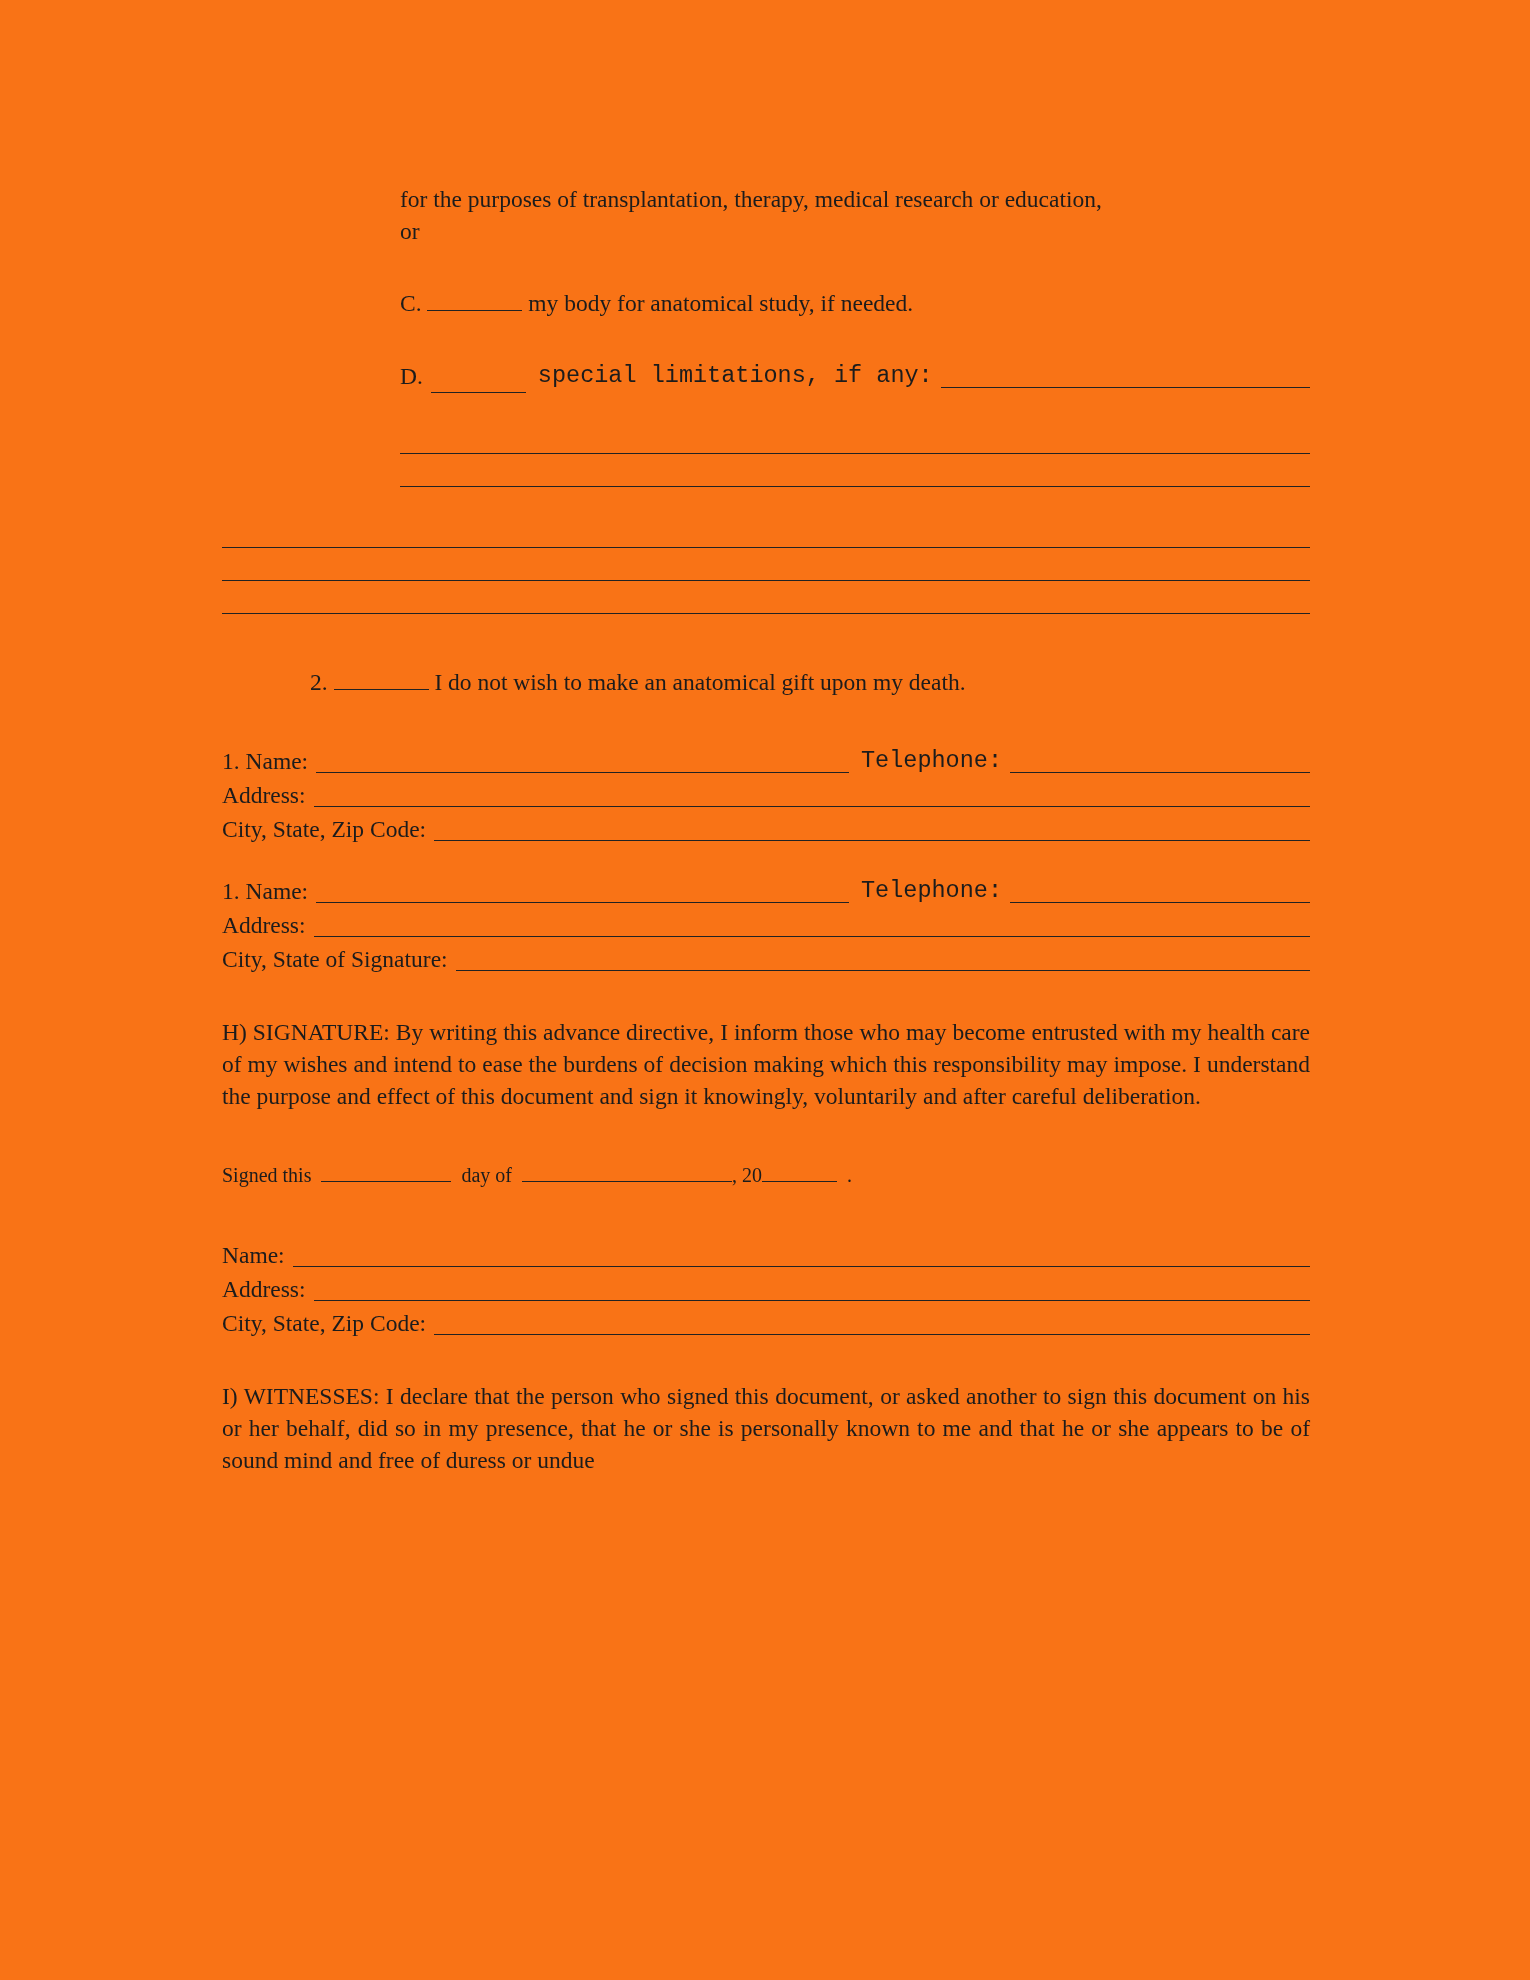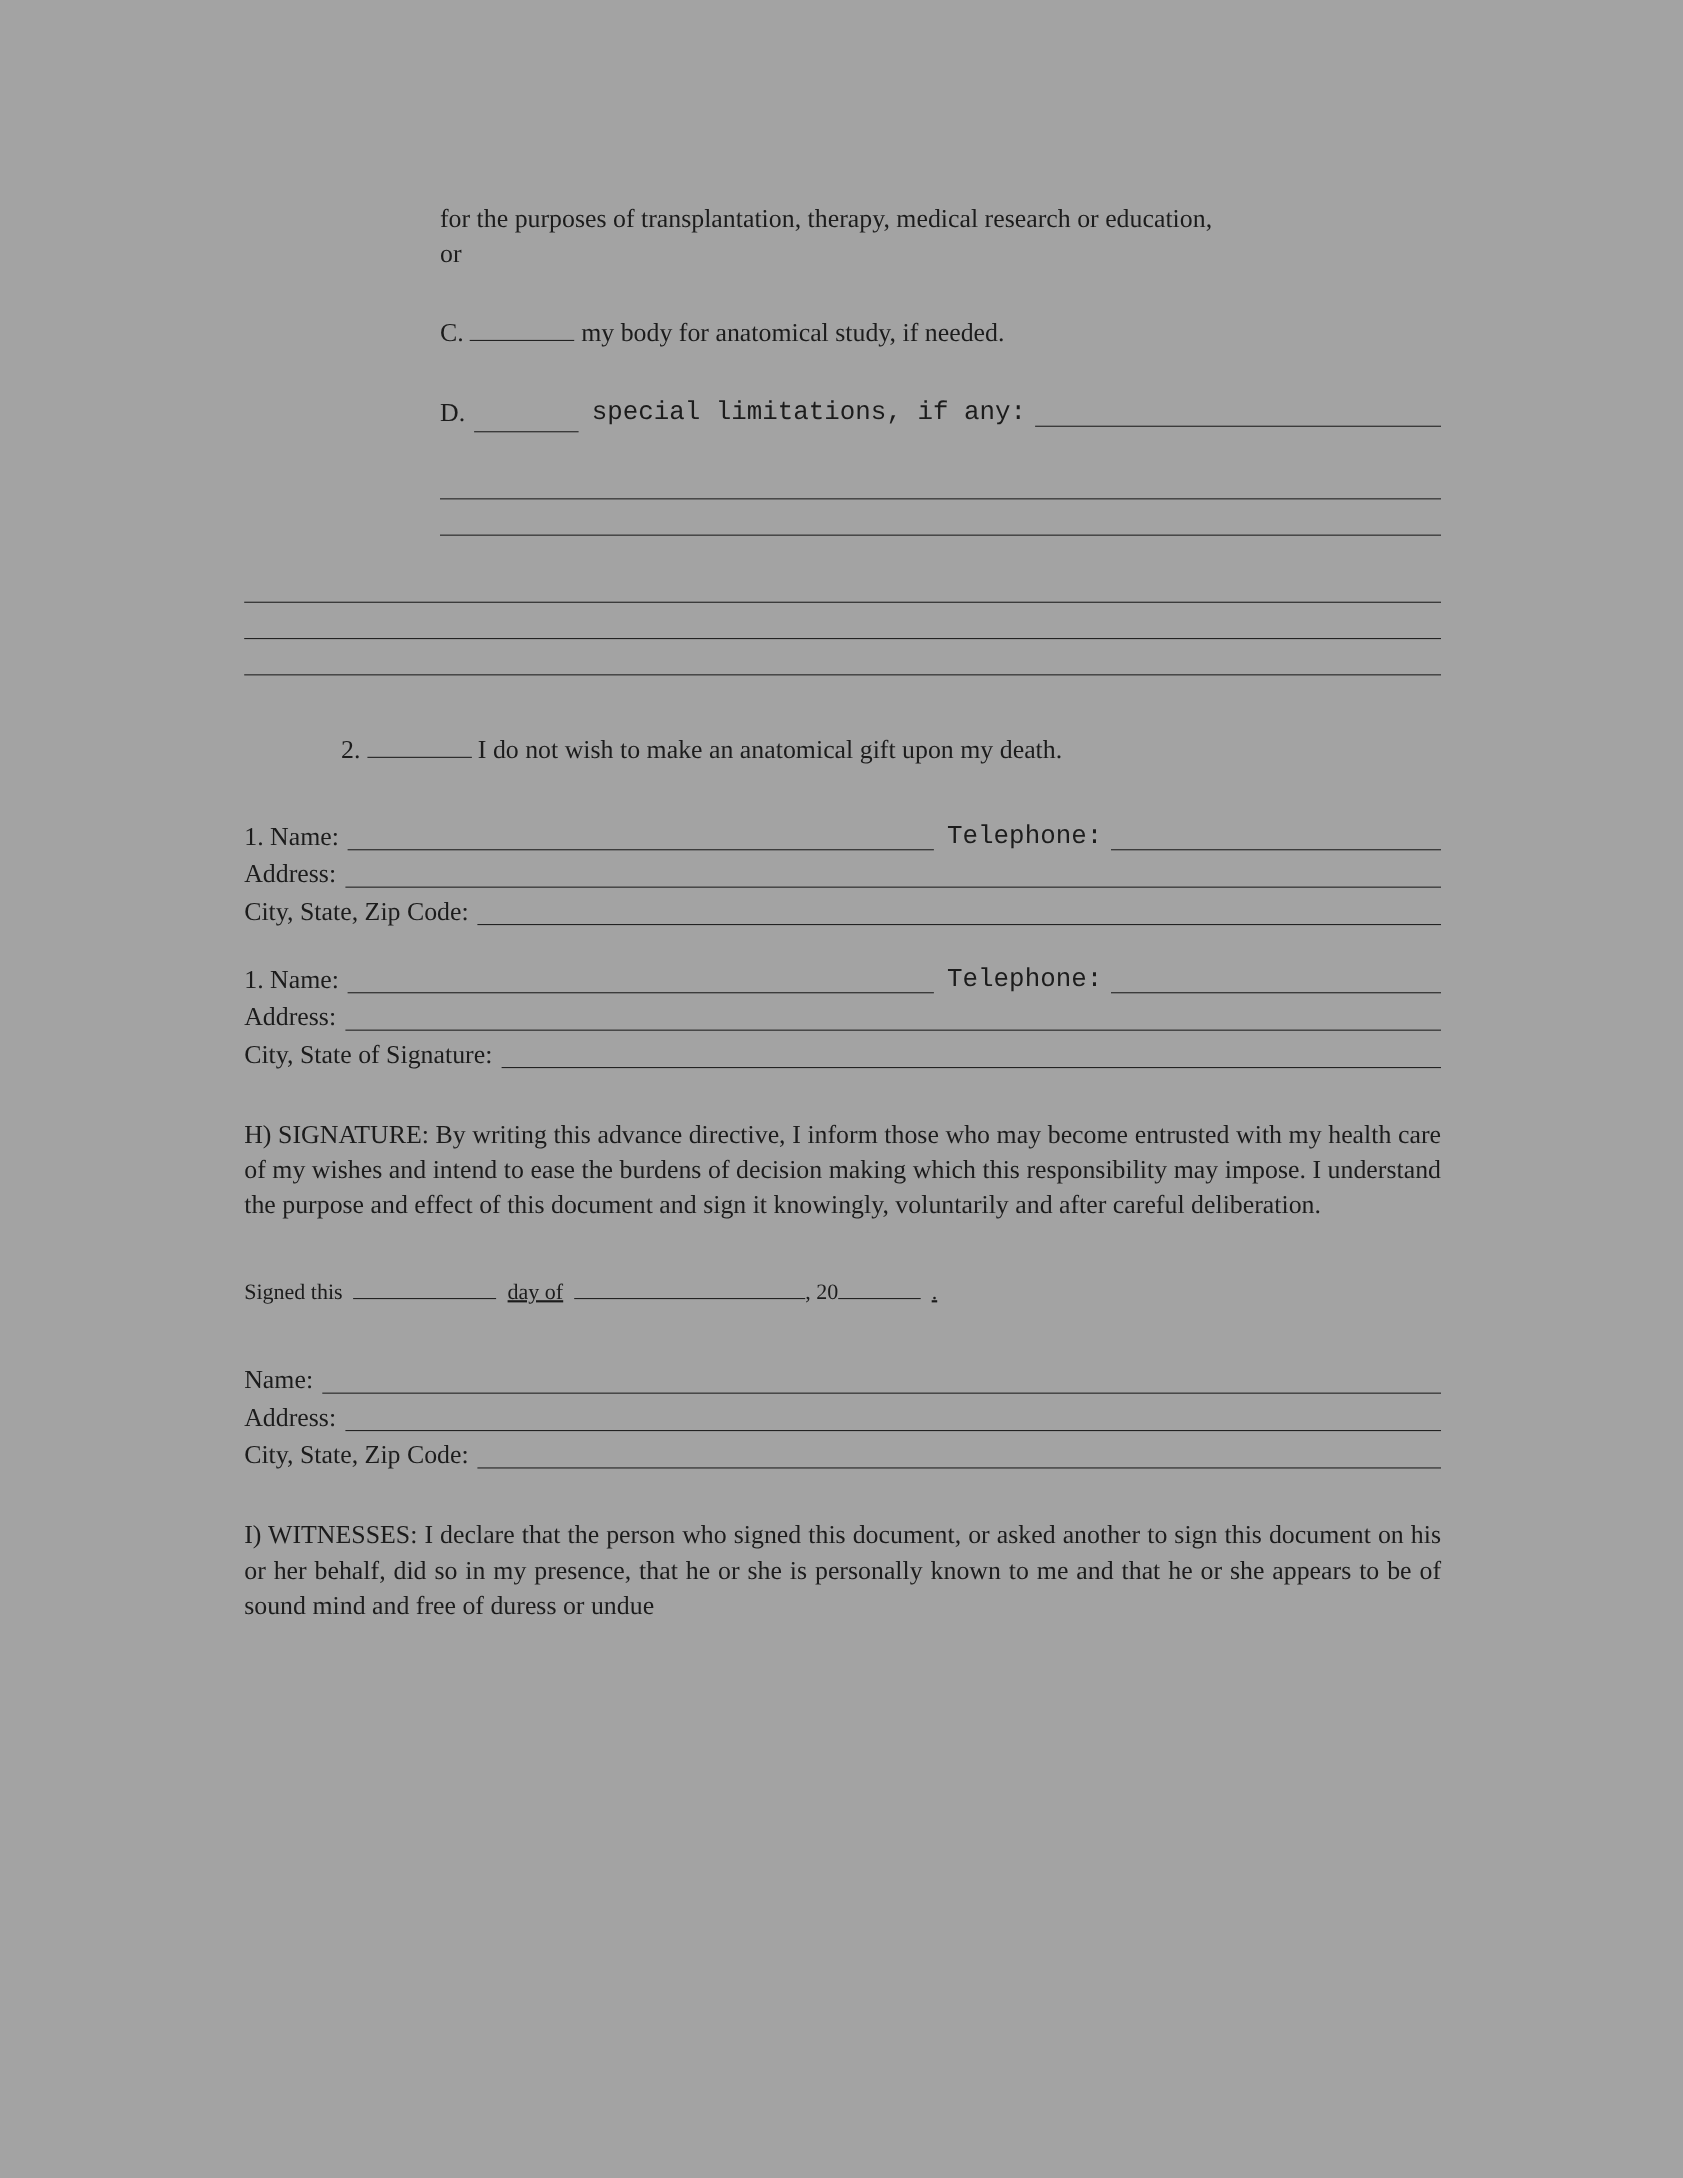--- a/index.html
+++ b/index.html
@@ -6,21 +6,21 @@
   html,body { background:#ffffff; }
   body {
     width:1530px; height:1980px;
     font-family:"Liberation Serif", serif;
     color:#1c1c1c;
     -webkit-font-smoothing:antialiased;
   }
   .page {
     position:relative;
     width:1530px; height:1980px;
-    background:#a3a3a3;
+    background:#f97316;
     padding:183px 220px 0 222px;
     overflow:hidden;
   }
   .para {
     font-size:23.5px;
     line-height:32px;
     text-align:justify;
   }
   .noj { text-align:left; }
   .indent { margin-left:178px; }
@@ -61,21 +61,21 @@
   }
 
   .mt28 { margin-top:28px; }
   .mt34 { margin-top:34px; }
   .mt40 { margin-top:40px; }
   .mt46 { margin-top:46px; }
   .mt52 { margin-top:52px; }
 
   .inlineflex-wrap { display:flex; align-items:baseline; font-size:20px; line-height:34px; white-space:nowrap; }
   .inlineflex-wrap > span { flex:0 0 auto; }
-  .sp-l { margin-left:10px;text-decoration:underline; }
+  .sp-l { margin-left:10px; }
 </style>
 </head>
 <body>
 
 <div class="page">
 
   <div class="indent">
     <div class="para noj">for the purposes of transplantation, therapy, medical research or education,</div>
     <div class="para noj">or</div>
 

